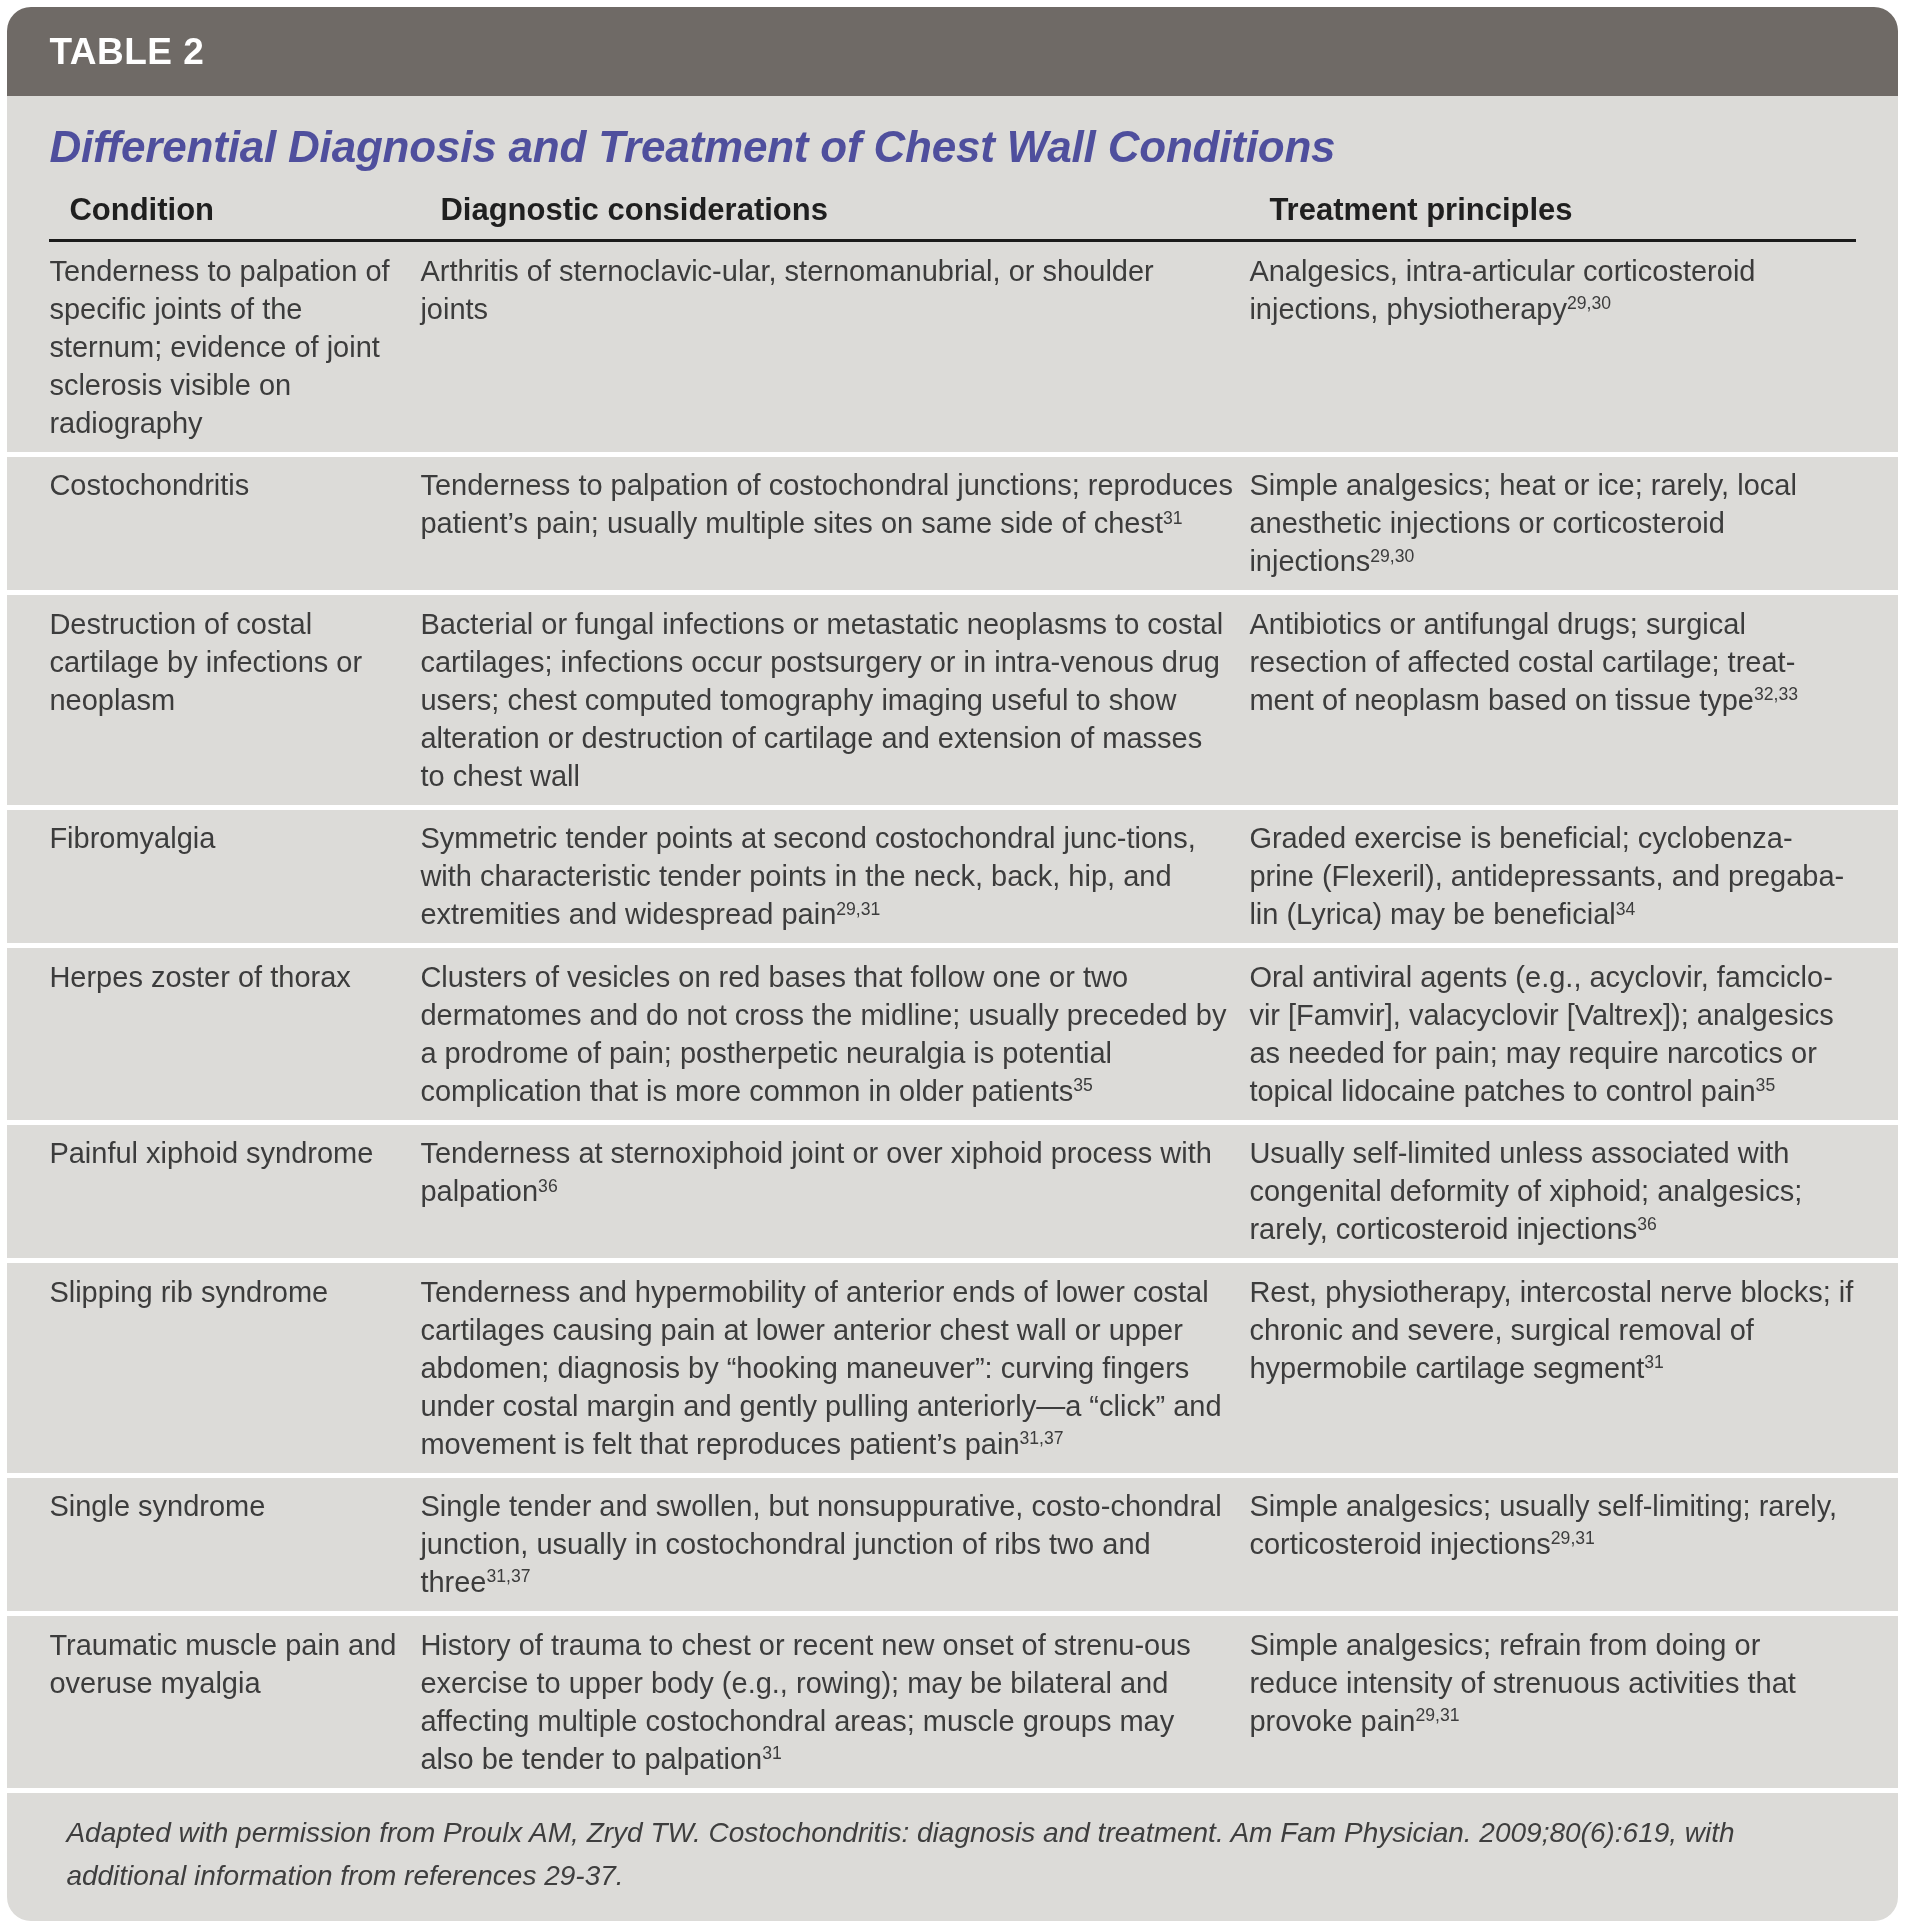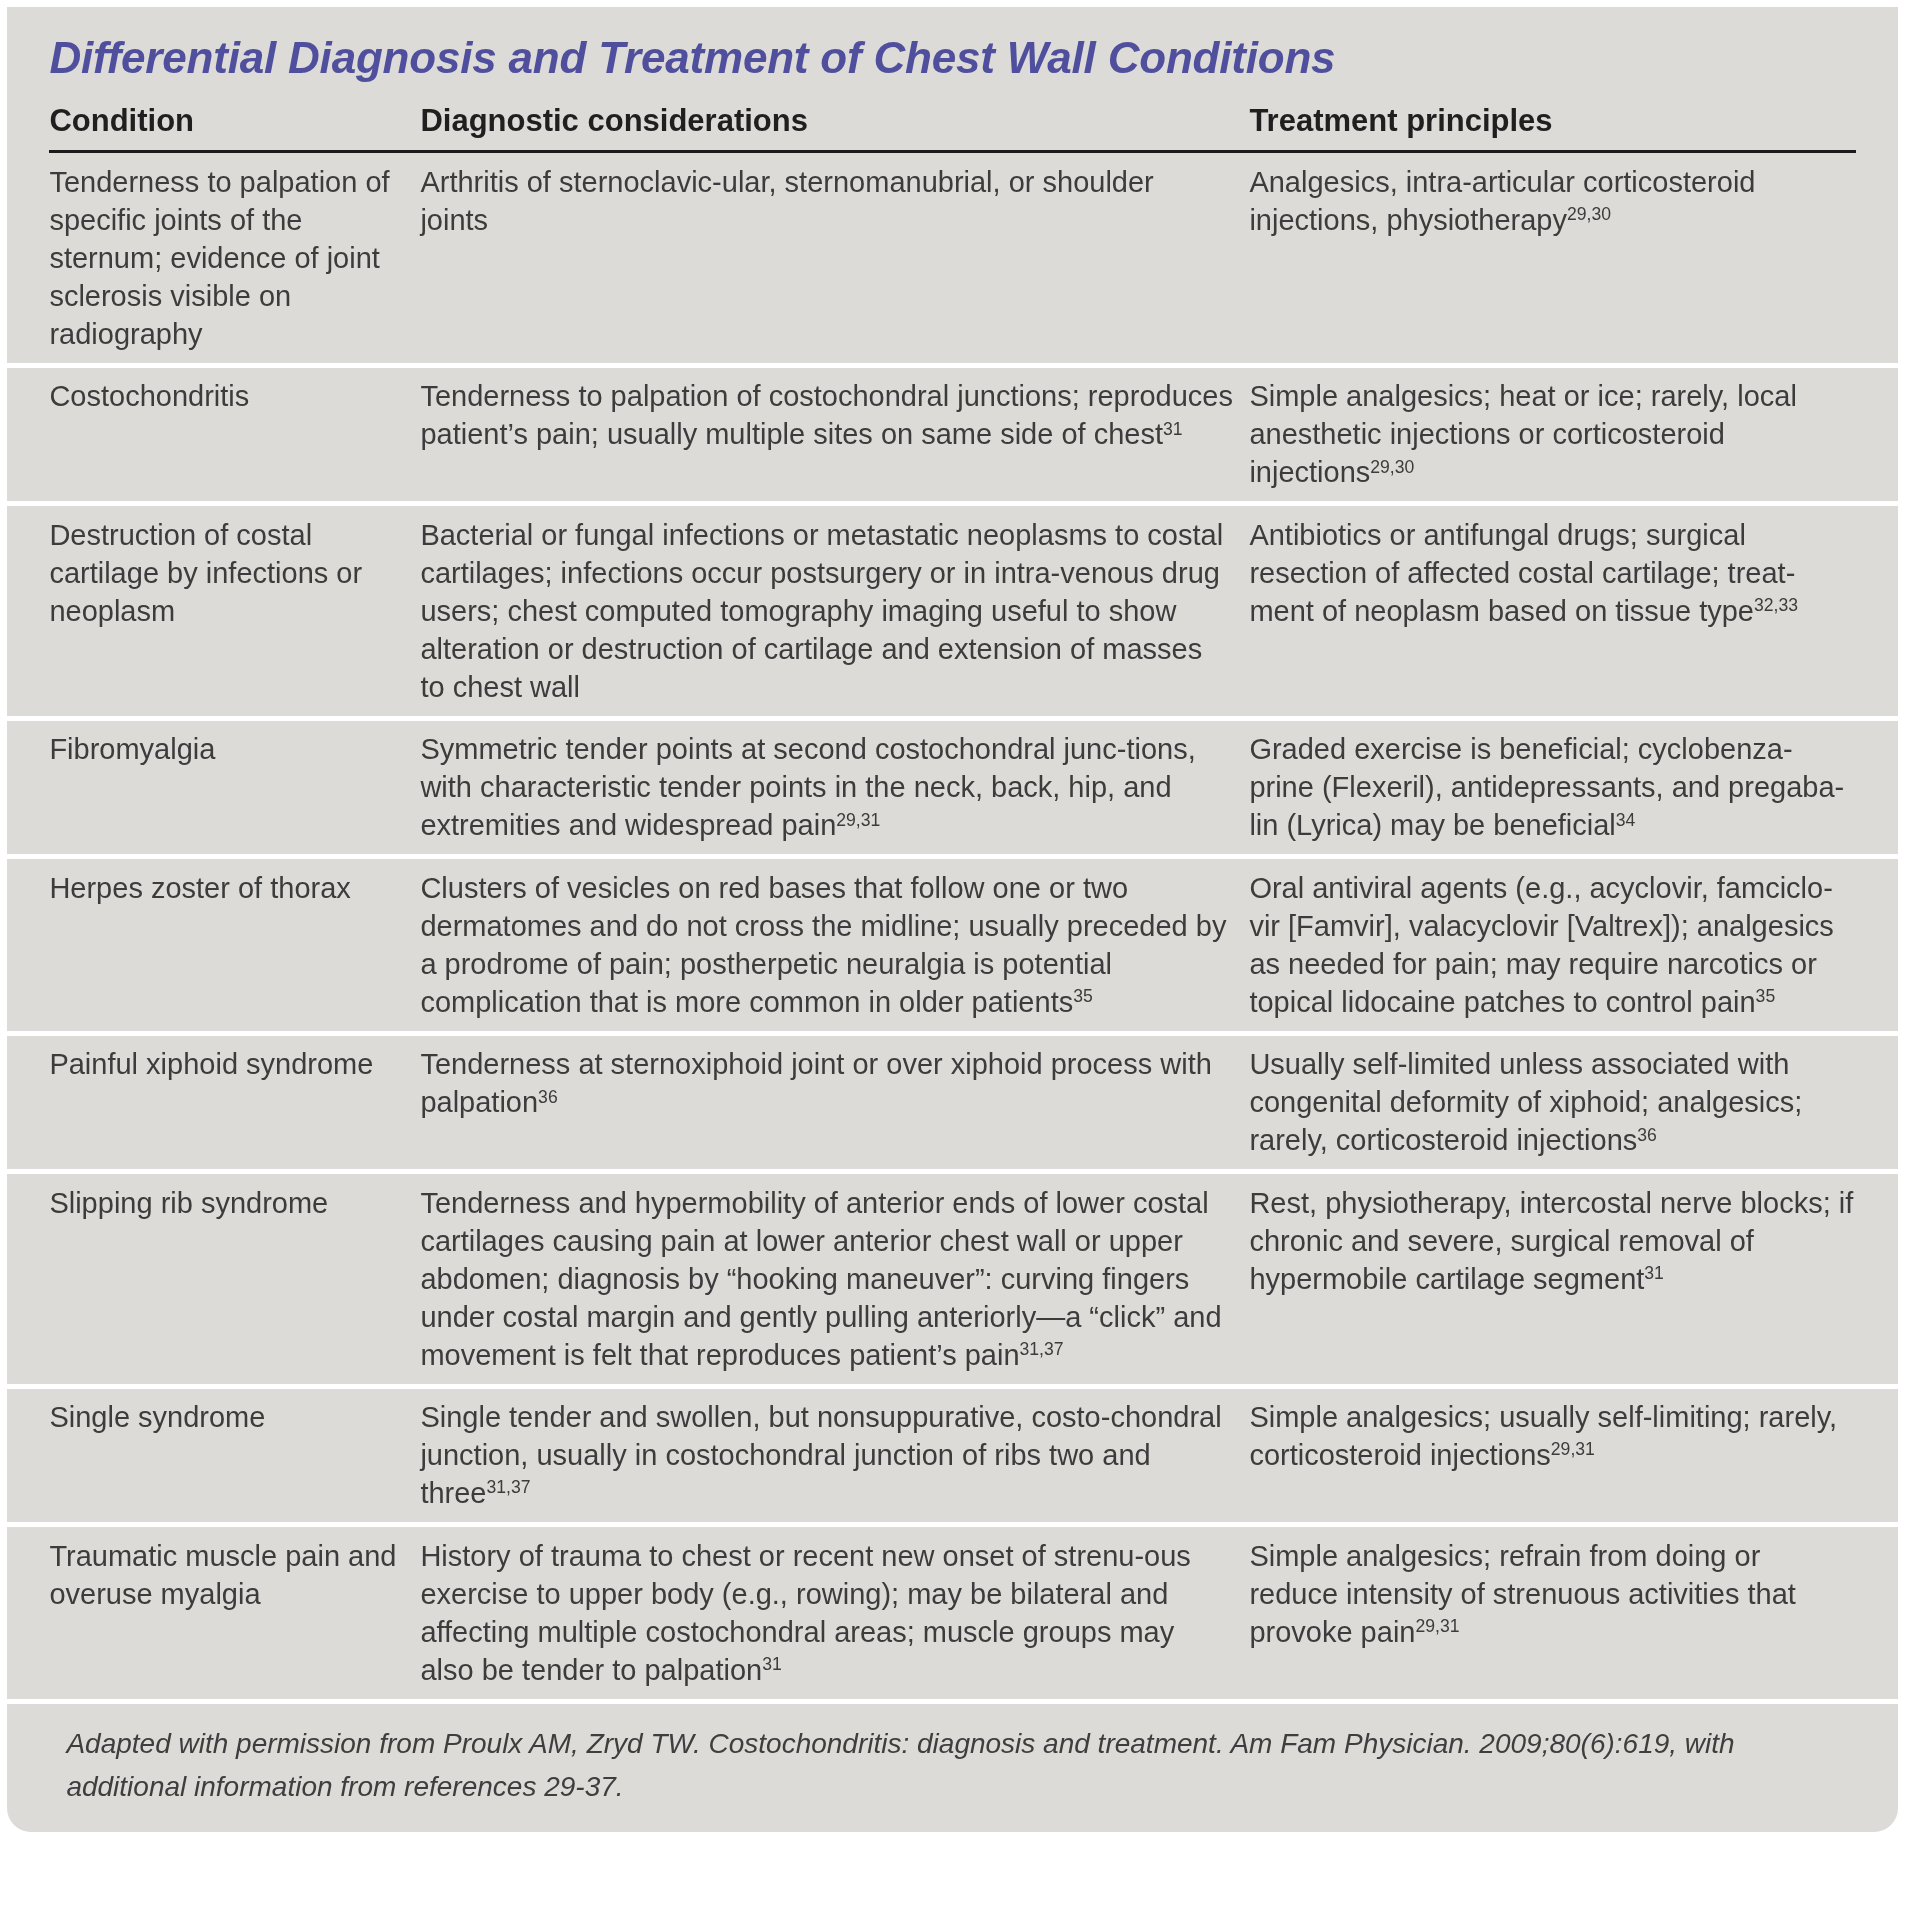--- a/index.html
+++ b/index.html
@@ -40,21 +40,21 @@
     letter-spacing:-0.2px;
     font-style:italic;
   }
   .grid-cols{
     display:grid;
     grid-template-columns:371px 829px 1fr;
     padding:0 42px;
   }
   .col-headers{margin-top:20.4px;}
   .col-h{
-    font-size:31px;line-height:37px;font-weight:700;color:#1f1f1f;
+    font-size:31px;line-height:37px;font-weight:700;color:#1f1f1f;margin-left:20px;
   }
   .rule{
     height:3.7px;background:var(--rule-color);
     margin:11px 42px 0 42px;
   }
   .rows{border-bottom:5.6px solid #ffffff;}
   .table-row{
     display:grid;
     grid-template-columns:371px 829px 1fr;
     padding:9.3px 42px 10.2px 42px;
@@ -77,20 +77,23 @@
     font-style:italic;color:#3e3e3e;
     max-width:1837px;
     margin-left:17px;
   }
 </style>
 </head>
 <body>
 
 <div class="page">
   <div class="card">
+    <div class="card-header">
+      <span class="table-tag">TABLE 2</span>
+    </div>
     <div class="card-body">
       <h1 class="title">Differential Diagnosis and Treatment of Chest Wall Conditions</h1>
       <div class="grid-cols col-headers">
         <div class="col-h">Condition</div>
         <div class="col-h">Diagnostic considerations</div>
         <div class="col-h">Treatment principles</div>
       </div>
       <div class="rule"></div>
       <div class="rows">
   <div class="table-row">

